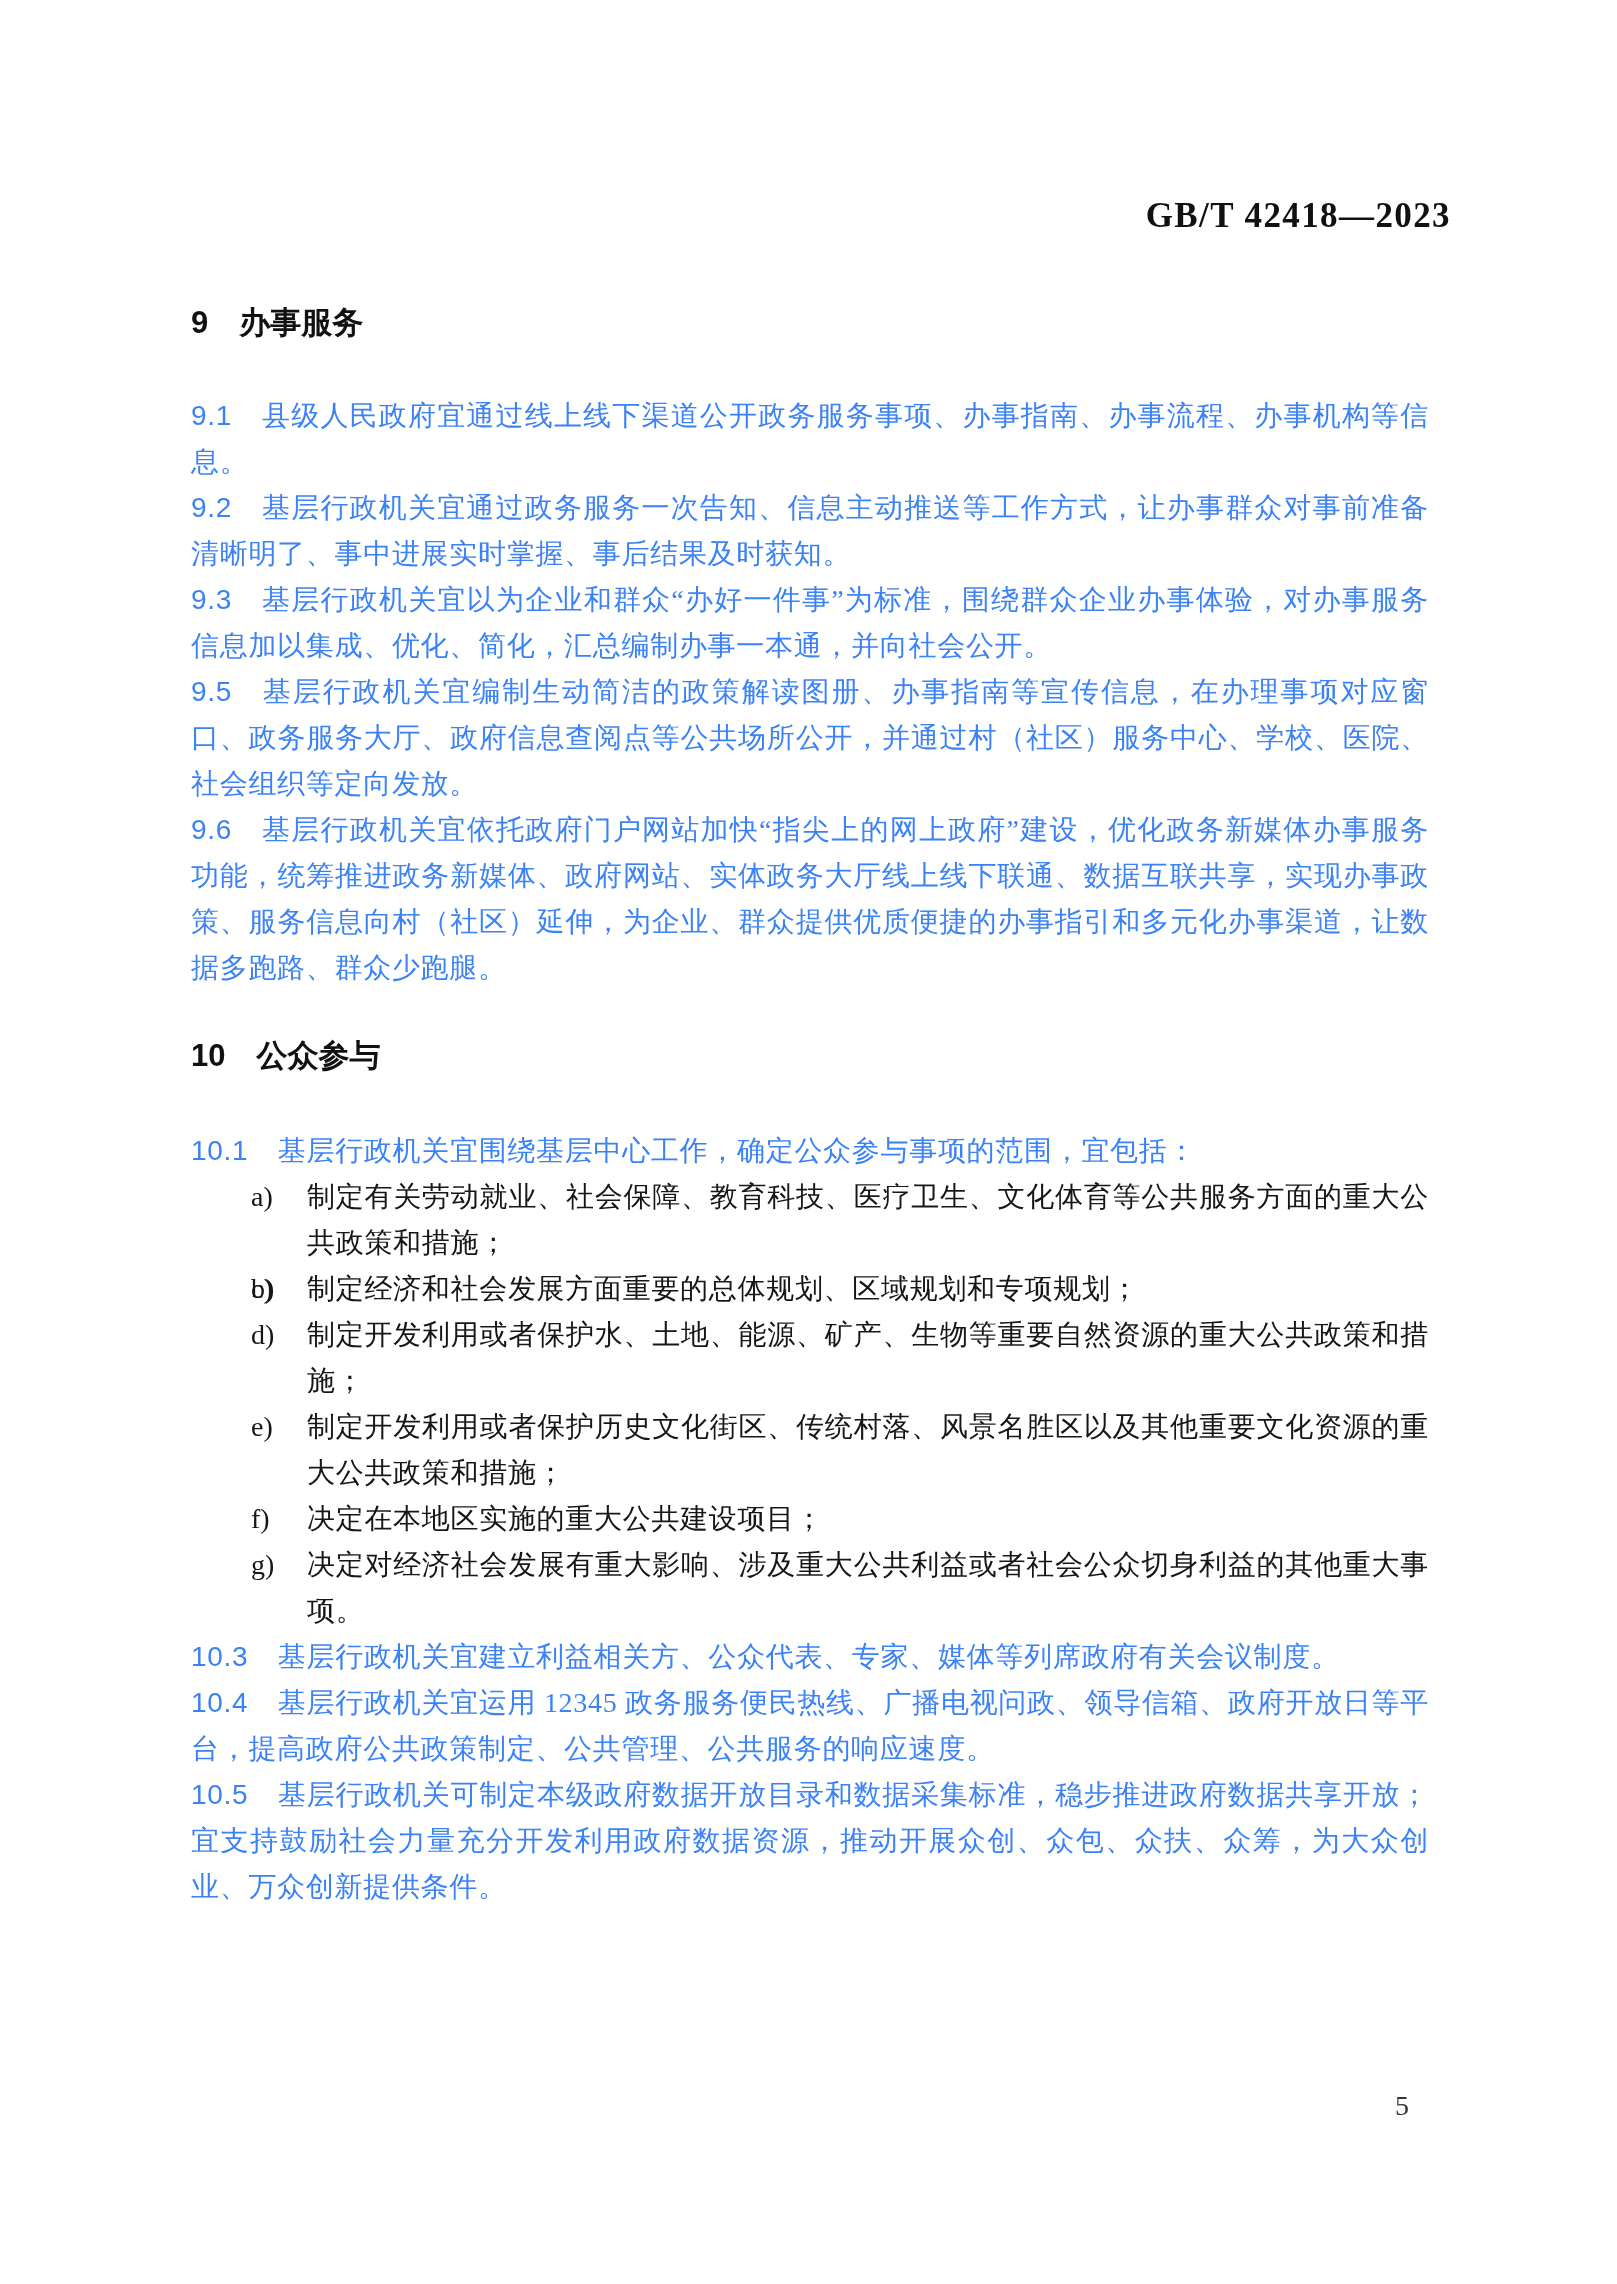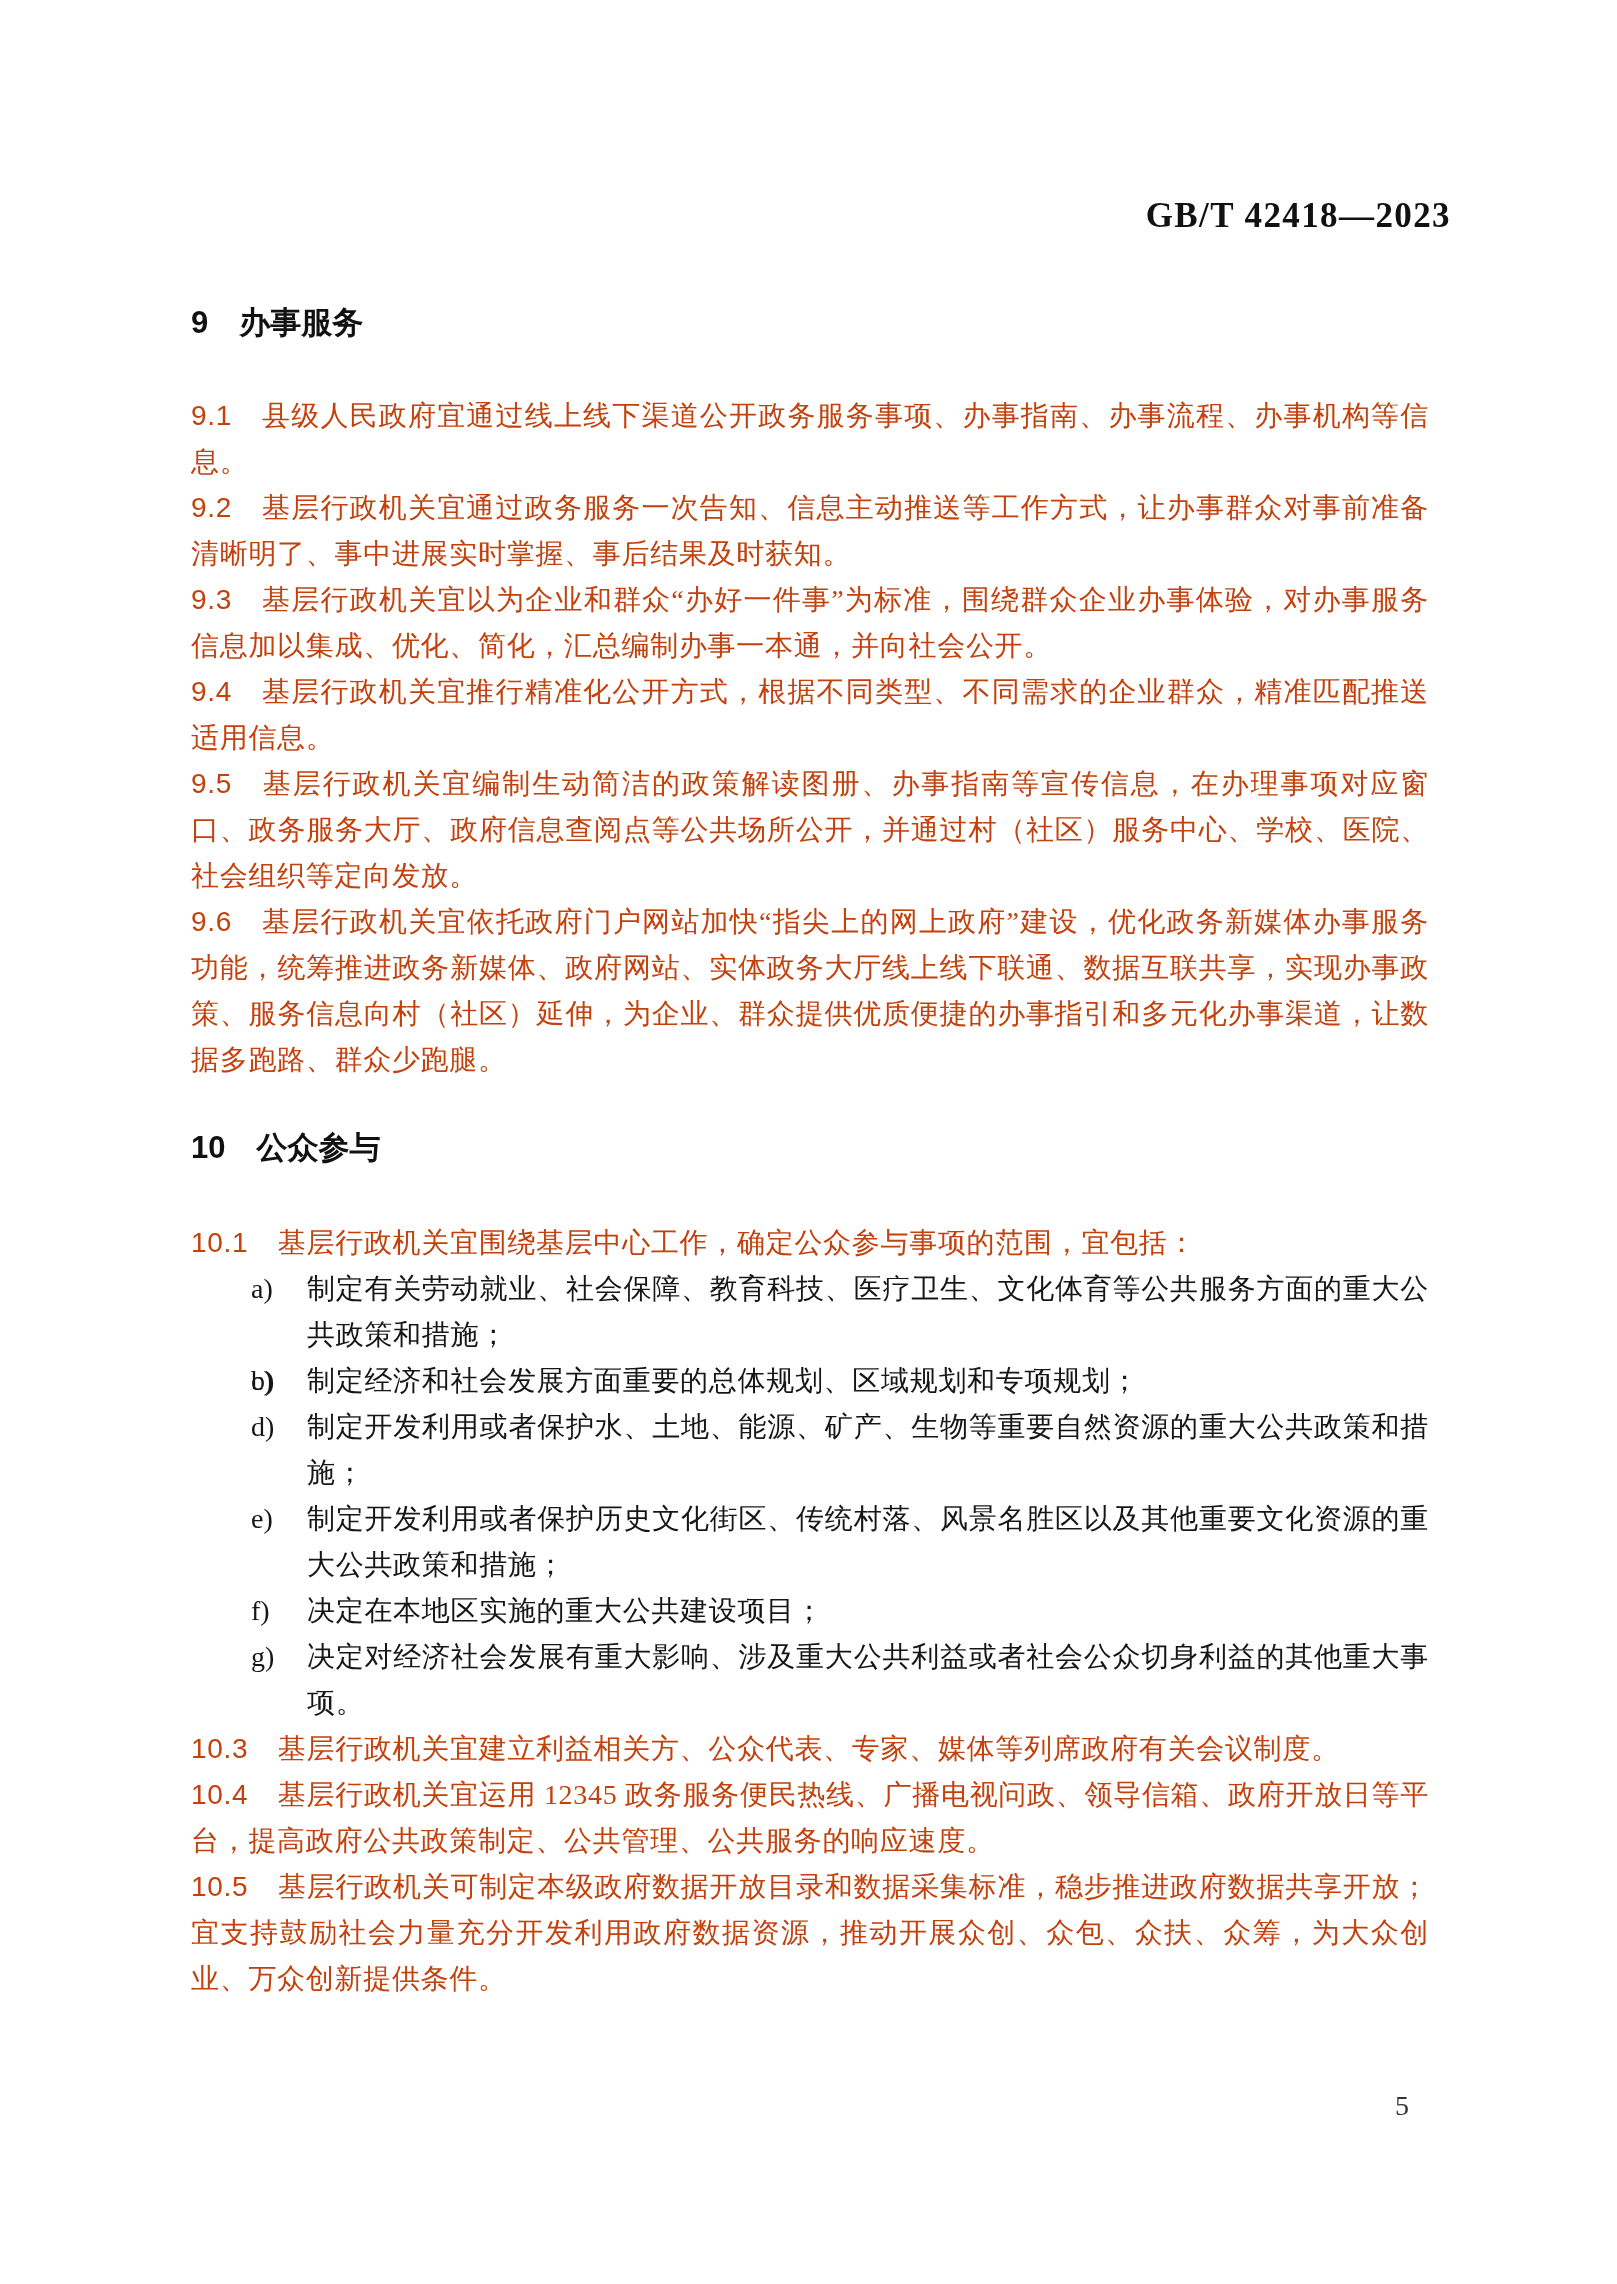--- a/index.html
+++ b/index.html
@@ -53,21 +53,21 @@
   .sec-num {
     flex: 0 0 auto;
     margin-right: 31px;
   }
   .para {
     margin: 0;
     font-size: 28px;
     line-height: 46px;
     text-align: justify;
     letter-spacing: 0.7px;
-    color: #c2410c;
+    color: #3b82f6;
   }
   .pnum {
     font-family: "Liberation Sans", "DejaVu Sans", sans-serif;
     letter-spacing: 0.7px;
     margin-right: 29.5px;
   }
   .list-item {
     position: relative;
     margin: 0;
     padding-left: 116px;
@@ -100,21 +100,20 @@
   <div class="header-code">GB/T 42418—2023</div>
 
   <main class="content">
       <div class="sec-heading">
         <span class="sec-num">9</span>
         <span class="sec-title">办事服务</span>
       </div>
       <p class="para"><span class="pnum">9.1</span><span class="ptext">县级人民政府宜通过线上线下渠道公开政务服务事项、办事指南、办事流程、办事机构等信息。</span></p>
       <p class="para"><span class="pnum">9.2</span><span class="ptext">基层行政机关宜通过政务服务一次告知、信息主动推送等工作方式，让办事群众对事前准备清晰明了、事中进展实时掌握、事后结果及时获知。</span></p>
       <p class="para"><span class="pnum">9.3</span><span class="ptext">基层行政机关宜以为企业和群众“办好一件事”为标准，围绕群众企业办事体验，对办事服务信息加以集成、优化、简化，汇总编制办事一本通，并向社会公开。</span></p>
-      <p class="para"><span class="pnum">9.4</span><span class="ptext">基层行政机关宜推行精准化公开方式，根据不同类型、不同需求的企业群众，精准匹配推送适用信息。</span></p>
       <p class="para"><span class="pnum">9.5</span><span class="ptext">基层行政机关宜编制生动简洁的政策解读图册、办事指南等宣传信息，在办理事项对应窗口、政务服务大厅、政府信息查阅点等公共场所公开，并通过村（社区）服务中心、学校、医院、社会组织等定向发放。</span></p>
       <p class="para"><span class="pnum">9.6</span><span class="ptext">基层行政机关宜依托政府门户网站加快“指尖上的网上政府”建设，优化政务新媒体办事服务功能，统筹推进政务新媒体、政府网站、实体政务大厅线上线下联通、数据互联共享，实现办事政策、服务信息向村（社区）延伸，为企业、群众提供优质便捷的办事指引和多元化办事渠道，让数据多跑路、群众少跑腿。</span></p>
       <div class="sec-heading not-first">
         <span class="sec-num">10</span>
         <span class="sec-title">公众参与</span>
       </div>
       <p class="para"><span class="pnum">10.1</span><span class="ptext">基层行政机关宜围绕基层中心工作，确定公众参与事项的范围，宜包括：</span></p>
       <div class="list-item"><span class="letter">a)</span><span class="litext">制定有关劳动就业、社会保障、教育科技、医疗卫生、文化体育等公共服务方面的重大公共政策和措施；</span></div>
       <div class="list-item"><span class="letter">b)</span></div>
       <div class="list-item"><span class="letter">c)</span><span class="litext">制定经济和社会发展方面重要的总体规划、区域规划和专项规划；</span></div>

